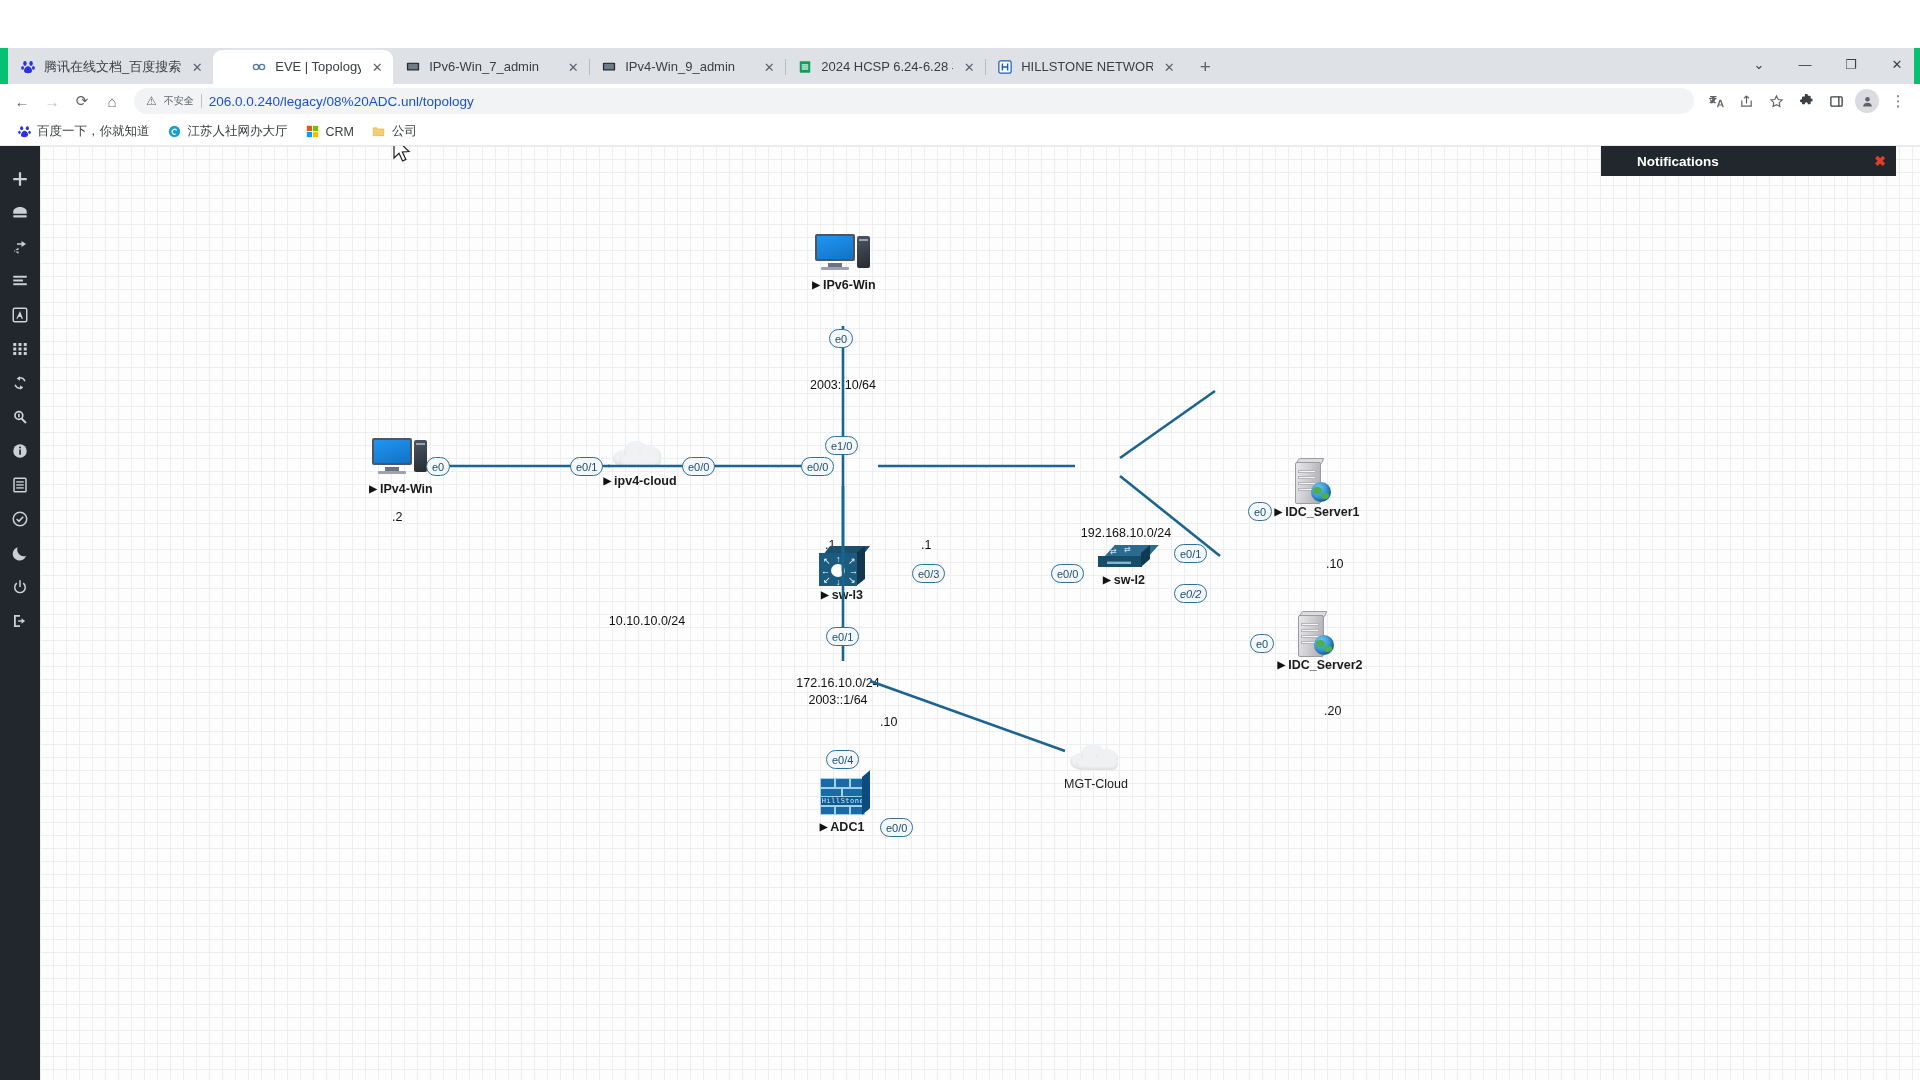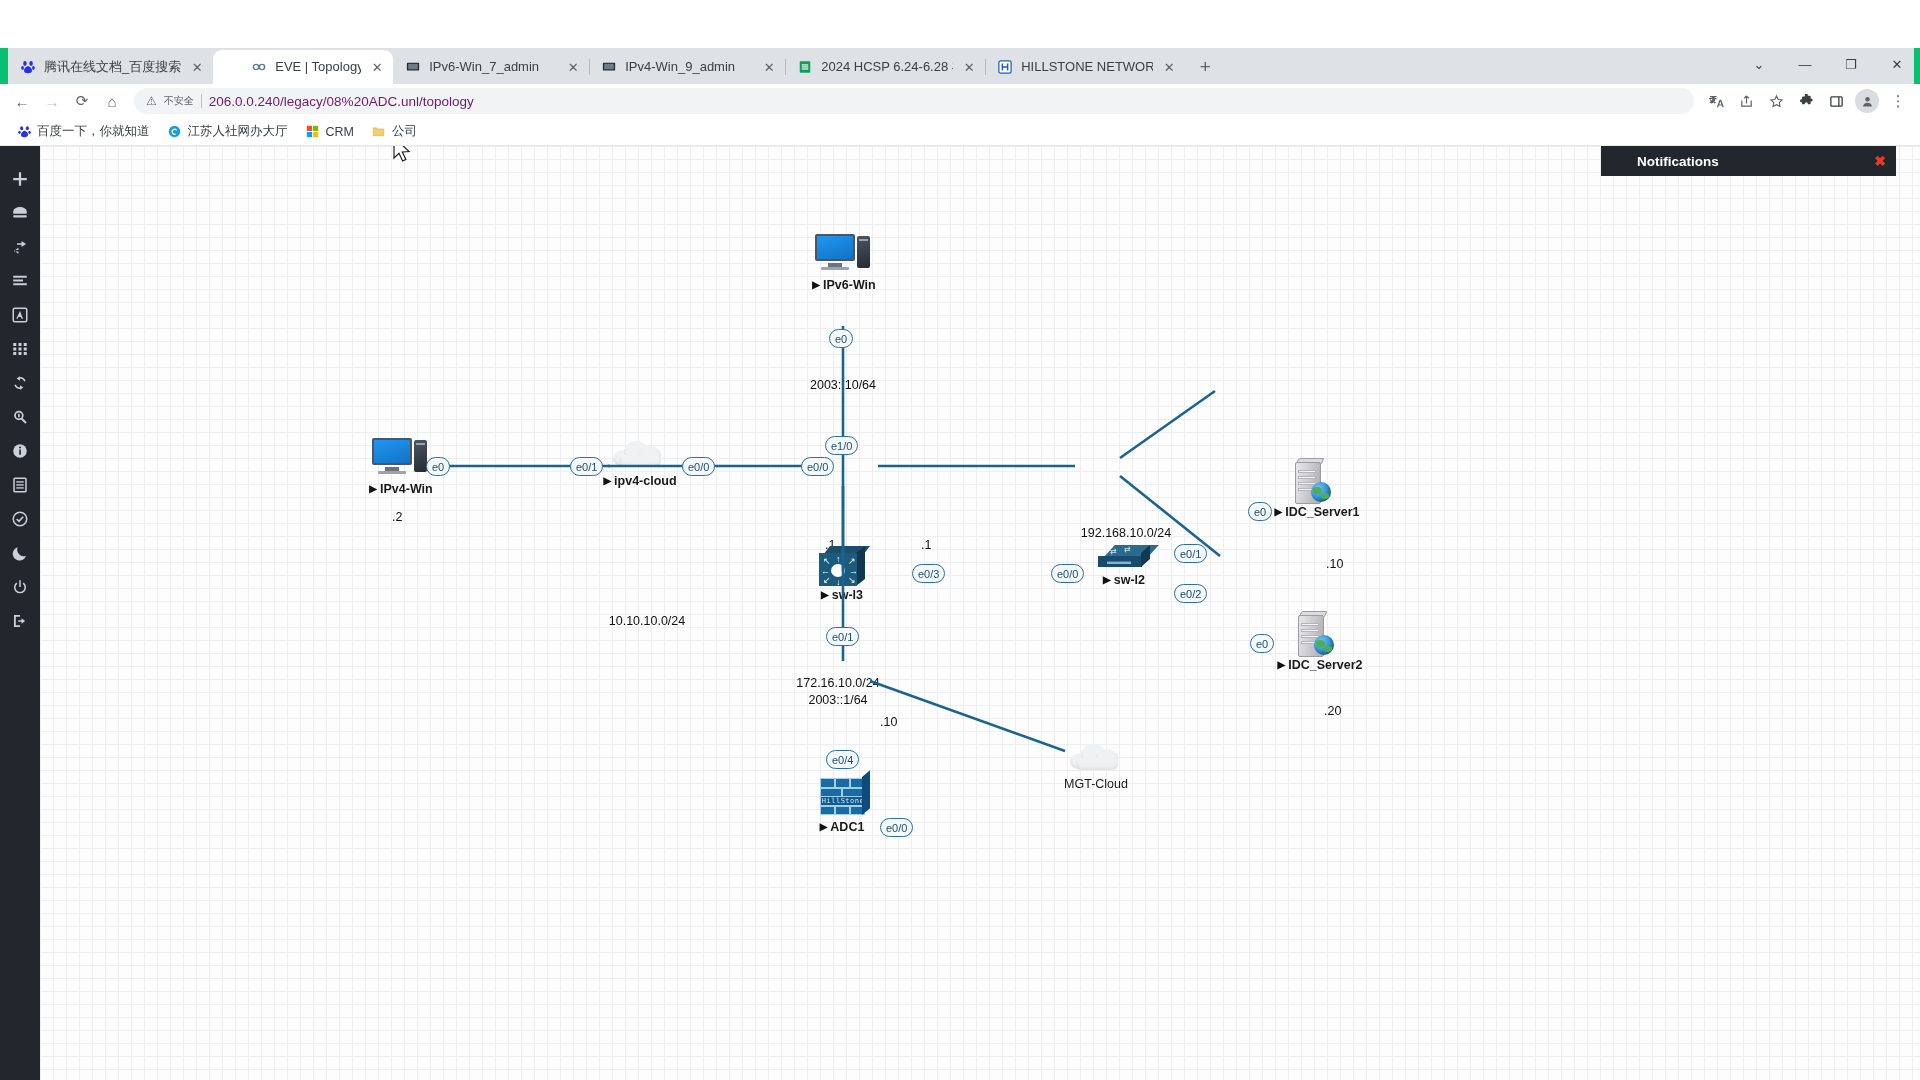--- a/index.html
+++ b/index.html
@@ -74,21 +74,21 @@
     font-size: 15px; cursor: pointer; flex: 0 0 28px;
   }
   .omnibox {
     flex: 1 1 auto; height: 26px; background: #f1f3f4; border-radius: 13px;
     display: flex; align-items: center; padding: 0 12px; gap: 7px;
     margin: 0 6px; font-size: 13px; color: #202124; cursor: text;
   }
   .warn-icon { color: #5f6368; font-size: 12px; }
   .notsecure { color: #5f6368; font-size: 10px; white-space: nowrap; }
   .omni-sep { width: 1px; height: 14px; background: #bdc1c6; }
-  .omni-url { color: #701a75; font-size: 13.5px; white-space: nowrap; }
+  .omni-url { color: #1d4ed8; font-size: 13.5px; white-space: nowrap; }
   .avatar-btn {
     width: 24px; height: 24px; border-radius: 50%; background: #dadce0;
     display: flex; align-items: center; justify-content: center;
     font-size: 12px; color: #5f6368; cursor: pointer; margin: 0 3px; flex:0 0 24px;
   }
 
   .bookmarks {
     height: 28px; background: #fff; display: flex; align-items: center;
     padding: 0 10px; gap: 4px; position: relative; z-index: 3;
     border-bottom: 1px solid #e8eaed;
@@ -746,21 +746,21 @@
           <div class="ar" style="left:9px;  top:13px; color:#7fb6d4;">▬▬▬</div>
         </div>
         <div class="node-label" style="top:28px; left:26px;">
           <span class="tri">▶</span>
           <span>sw-l2</span>
         </div>
       </div>
       <div class="iface" style="left:1134px; top:398px;">
         <span>e0/1</span>
         </div>
-      <div class="iface" style="left:1134px; top:438px;">
+      <div class="iface" style="left:1134px; top:438px;font-style:italic;">
         <span>e0/2</span>
         </div>
 
       <div class="iface" style="left:1208px; top:356px;">
         <span>e0</span>
         </div>
       <div class="node" style="left:1253px; top:312px;">
         <div class="server">
           <div class="top"></div>
             <div class="body"></div>

